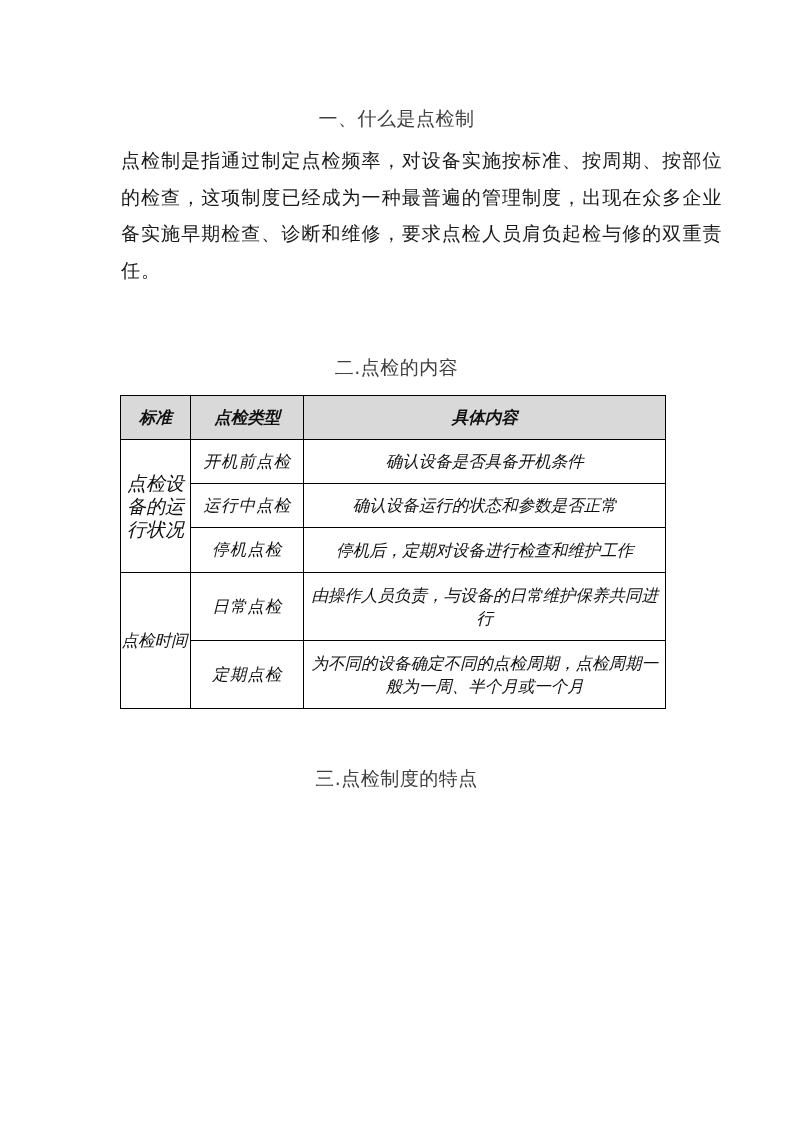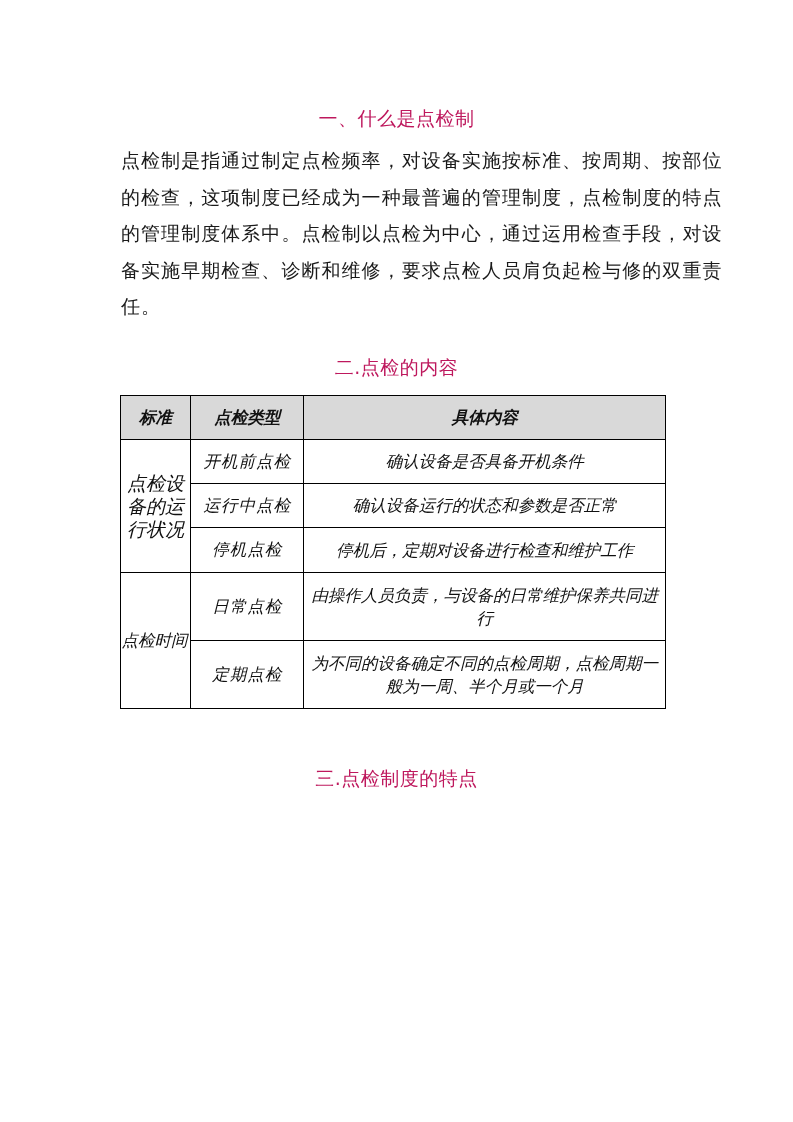--- a/index.html
+++ b/index.html
@@ -13,21 +13,21 @@
       position: relative;
       font-family: "DejaVu Sans", "Liberation Sans", sans-serif;
       color: #1a1a1a;
       overflow: hidden;
     }
     .heading {
       position: absolute;
       left: 0;
       width: 793px;
       text-align: center;
-      color: #be185d;
+      color: #404040;
       font-size: 19px;
       line-height: 24px;
       letter-spacing: 0.5px;
     }
     #h1 { top: 106px; }
     #h2 { top: 355px; }
     #h3 { top: 766px; }
 
     .para {
       position: absolute;
@@ -76,22 +76,21 @@
     tr.r4 td { height: 67px; }
     tr.r5 td { height: 67px; }
   </style>
 </head>
 <body>
 
 <div class="heading" id="h1">一、什么是点检制</div>
 
 <div class="para">
   <span class="line">点检制是指通过制定点检频率，对设备实施按标准、按周期、按部位</span>
-  <span class="line">的检查，这项制度已经成为一种最普遍的管理制度，点检制度的特点</span>
-  <span class="line">的管理制度体系中。点检制以点检为中心，通过运用检查手段，对设</span>
+  <span class="line">的检查，这项制度已经成为一种最普遍的管理制度，出现在众多企业</span>
   <span class="line">备实施早期检查、诊断和维修，要求点检人员肩负起检与修的双重责</span>
   <span class="line">任。</span>
 </div>
 
 <div class="heading" id="h2">二.点检的内容</div>
 
 <table class="content">
   <colgroup>
     <col class="col-std">
     <col class="col-type">

